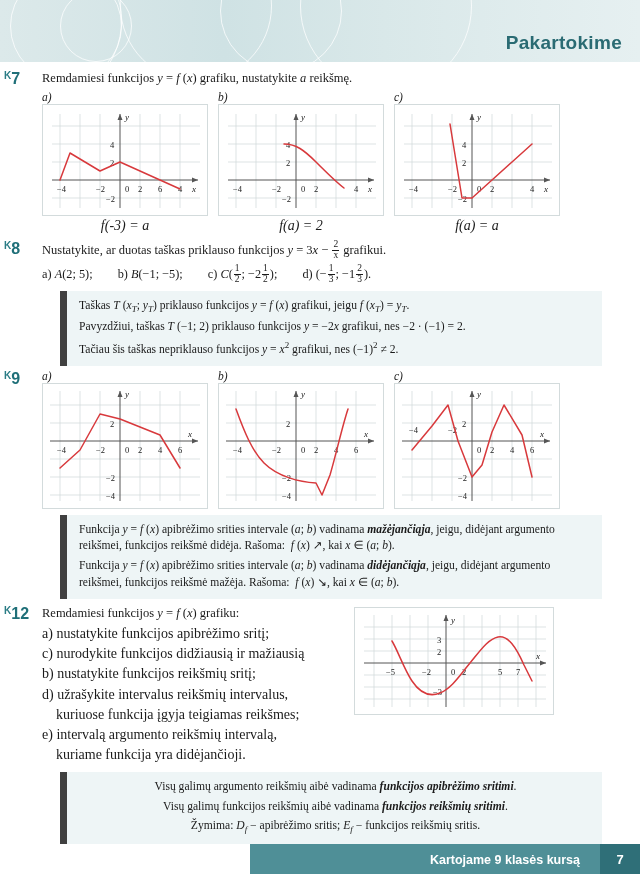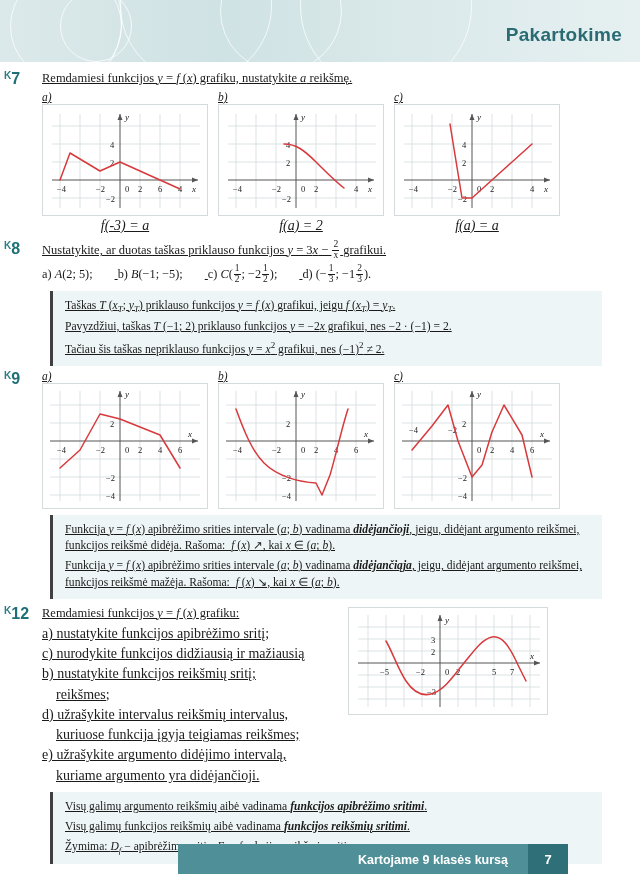--- a/index.html
+++ b/index.html
@@ -15,28 +15,28 @@
   .header-band{
     position:absolute;top:0;left:0;width:640px;height:62px;
     background:linear-gradient(90deg,#dce9ea 0%,#cfe2e4 35%,#d9e8e9 60%,#e6f0f1 100%);
     overflow:hidden;
   }
   .header-band .swirl{
     position:absolute;border-radius:50%;
     border:1px solid rgba(255,255,255,.75);
   }
   .header-title{
-    position:absolute;right:18px;top:24px;
+    position:absolute;right:18px;top:32px;
     font-family:"Liberation Sans", sans-serif;
     font-weight:bold;font-size:19px;color:#2a6b73;
     letter-spacing:.3px;
   }
   
   .page{position:absolute;top:62px;left:0;width:640px;height:818px;}
-  .content{position:absolute;left:42px;top:8px;width:560px;text-decoration:underline;}
+  .content{position:absolute;left:42px;top:8px;width:560px;}
   
   .ex{position:relative;margin-bottom:4px;}
   .ex-num{
     position:absolute;left:-38px;top:0px;
     font-family:"Liberation Sans", sans-serif;
     font-weight:bold;color:#1f6f78;
     font-size:16px;white-space:nowrap;
   }
   .ex-num .k{font-size:10px;vertical-align:top;color:#2a7c85;}
   .ex-text{font-size:12.5px;line-height:1.35;}
@@ -47,40 +47,40 @@
   .frac .n{display:block;border-bottom:1px solid #1a1a1a;padding:0 1px;}
   .frac .d{display:block;padding:0 1px;}
   
   .graph-row{display:flex;gap:10px;margin-top:4px;}
   .graph-cell{position:relative;}
   .lbl{font-size:11.5px;font-style:italic;margin-bottom:1px;}
   .cap{text-align:center;font-size:14px;font-style:italic;margin-top:2px;}
   svg{display:block;}
   
   .note{
-    background:#eef5f6;border-left:3px solid #404040;
-    padding:7px 10px 7px 12px;margin:6px 0 4px 8px;
+    background:#eef5f6;border-left:7px solid #404040;
+    padding:7px 10px 7px 12px;margin:6px 0 4px 18px;
     font-size:11.6px;line-height:1.45;
   }
   .note p{margin:0 0 3px 0;}
   .note p:last-child{margin-bottom:0;}
   .note .bi{font-weight:bold;font-style:italic;}
   
   ol.abc{margin:2px 0 0 0;padding:0;list-style:none;font-size:14px;line-height:1.45;}
   ol.abc li{margin-bottom:0px;}
   .indent{padding-left:14px;}
   .opt-row{font-size:12.3px;margin-top:3px;}
   .opt-row span.item{display:inline-block;margin-right:22px;}
   
-  .row10{display:flex;gap:6px;align-items:flex-start;}
+  .row10{display:flex;gap:12px;align-items:flex-start;}
   .row10 .left{width:300px;}
   .row10 .right{margin-top:2px;}
   
   .footer{
-    position:absolute;left:0;bottom:0;width:568px;height:44px;text-align:right;
+    position:absolute;left:0;bottom:0;width:640px;height:44px;text-align:right;
   }
   .footer-bar{
     position:absolute;right:0;bottom:6px;width:390px;height:30px;
     background:#4f8f97;
   }
   .footer-text{
     position:absolute;right:60px;bottom:13px;
     font-family:"Liberation Sans", sans-serif;
     font-size:12.5px;color:#ffffff;font-weight:bold;
   }
@@ -351,39 +351,38 @@
           <text class="tick" x="136" y="70">6</text>
           <text class="tick" x="68" y="44">2</text>
           <text class="tick" x="64" y="98">−2</text>
               <text class="tick" x="64" y="116">−4</text>
           <polyline class="curve" points="18,67 38,43 54,22 64,58 78,94 88,82 98,49 110,22 128,52 138,94"></polyline>
         </svg>
       </div>
     </div>
 
     <div class="note">
-      <p>Funkcija <i>y</i> = <i>f</i> (<i>x</i>) apibrėžimo srities intervale (<i>a</i>; <i>b</i>) vadinama <span class="bi">didėjančioji</span>, jeigu, didėjant argumento reikšmei, funkcijos reikšmė didėja. Rašoma:&nbsp; <i>f</i> (<i>x</i>) ↗, kai <i>x</i> ∈ (<i>a</i>; <i>b</i>).</p>
+      <p>Funkcija <i>y</i> = <i>f</i> (<i>x</i>) apibrėžimo srities intervale (<i>a</i>; <i>b</i>) vadinama <span class="bi">mažėjančiąja</span>, jeigu, didėjant argumento reikšmei, funkcijos reikšmė didėja. Rašoma:&nbsp; <i>f</i> (<i>x</i>) ↗, kai <i>x</i> ∈ (<i>a</i>; <i>b</i>).</p>
       <p>Funkcija <i>y</i> = <i>f</i> (<i>x</i>) apibrėžimo srities intervale (<i>a</i>; <i>b</i>) vadinama <span class="bi">didėjančiąja</span>, jeigu, didėjant argumento reikšmei, funkcijos reikšmė mažėja. Rašoma:&nbsp; <i>f</i> (<i>x</i>) ↘, kai <i>x</i> ∈ (<i>a</i>; <i>b</i>).</p>
     </div>
   </div>
 
   <div class="ex" style="margin-top:6px;">
     <div class="ex-num"><span class="k">K</span><span>12</span></div>
     <div class="row10">
       <div class="left">
         <div class="ex-text">Remdamiesi funkcijos <i>y</i> = <i>f</i> (<i>x</i>) grafiku:</div>
         <ol class="abc">
           <li>a) nustatykite funkcijos apibrėžimo sritį;</li>
           <li>c) nurodykite funkcijos didžiausią ir mažiausią</li>
           <li>b) nustatykite funkcijos reikšmių sritį;</li>
-          <li class="indent">reikšmes;</li>
           <li>d) užrašykite intervalus reikšmių intervalus,</li>
           <li class="indent">kuriuose funkcija įgyja teigiamas reikšmes;</li>
-          <li>e) užrašykite argumento didėjimo intervalą,</li>
-          <li class="indent">kuriame argumento yra didėjančioji.</li>
+          <li>e) intervalą argumento reikšmių intervalą,</li>
+          <li class="indent">kuriame funkcija yra didėjančioji.</li>
         </ol>
       </div>
       <div class="right">
         <svg width="200" height="108" viewBox="0 0 200 108">
           <rect x="0.5" y="0.5" width="199" height="107" class="gbox"></rect>
           <g class="grid">
             <line x1="20" y1="8" x2="20" y2="100"></line>
                 <line x1="38" y1="8" x2="38" y2="100"></line>
             <line x1="56" y1="8" x2="56" y2="100"></line>
                 <line x1="74" y1="8" x2="74" y2="100"></line>
@@ -412,21 +411,21 @@
               <text class="tick" x="144" y="68">5</text>
           <text class="tick" x="162" y="68">7</text>
           <text class="tick" x="83" y="36">3</text>
               <text class="tick" x="83" y="48">2</text>
           <text class="tick" x="79" y="88">−3</text>
           <path class="curve" d="M38,34 C44,44 50,62 58,74 C66,86 76,90 86,86 C98,81 106,68 116,56 C126,44 134,32 144,30 C154,28 162,40 170,58 C174,66 176,70 178,74"></path>
         </svg>
       </div>
     </div>
 
-    <div class="note" style="margin-top:6px;">
+    <div class="note" style="margin-top:6px;text-align:center;">
       <p>Visų galimų argumento reikšmių aibė vadinama <span class="bi">funkcijos apibrėžimo sritimi</span>.</p>
       <p>Visų galimų funkcijos reikšmių aibė vadinama <span class="bi">funkcijos reikšmių sritimi</span>.</p>
       <p>Žymima: <i>D<span class="sub">f</span></i> − apibrėžimo sritis; <i>E<span class="sub">f</span></i> − funkcijos reikšmių sritis.</p>
     </div>
   </div>
 
 </div>
 </div>
 
 <div class="footer">

